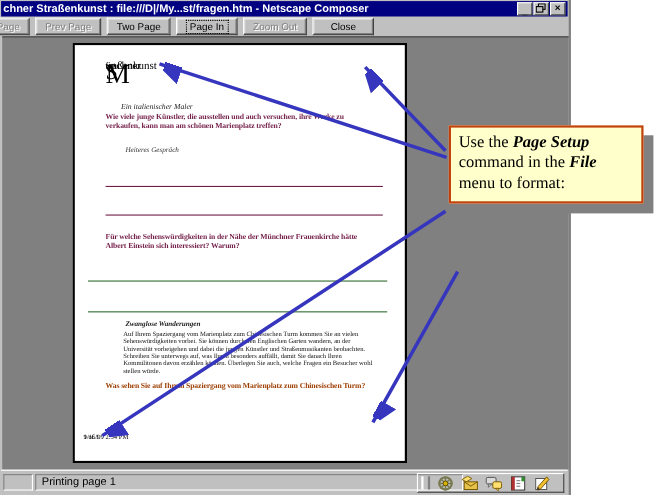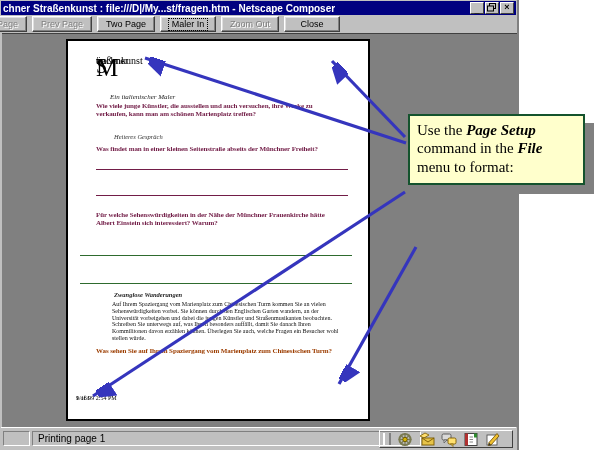--- a/index.html
+++ b/index.html
@@ -49,21 +49,21 @@
   .rule-m{left:28px;width:252px;height:0;border-top:1.5px solid #721d47;}
   .rm1{top:128px;} .rm2{top:154px;}
   .rule-g{left:12px;width:272px;height:0;border-top:1.5px solid #2e6b2e;}
   .rg1{top:214px;} .rg2{top:242px;}
   .h3i{top:250px;left:46px;font-size:6.5px;font-style:italic;font-weight:bold;color:#222;}
   .para{top:260px;left:44px;width:228px;font-size:6px;line-height:6.8px;color:#111;}
   .q5{top:306px;left:28px;width:236px;color:#9c3d00;}
   .pfoot{top:354px;left:8px;right:8px;display:flex;justify-content:space-between;font-size:6px;}
   
   .callout{position:absolute;left:408px;top:114px;width:177px;box-sizing:border-box;
-           background:#ffffcc;border:2px solid #14532d;box-shadow:9px 9px 0 0 #808080;
+           background:#ffffcc;border:2px solid #c2410c;box-shadow:9px 9px 0 0 #808080;
            z-index:60;padding:5px 7px 7px 7px;font-family:"Liberation Serif",serif;color:#000;}
   .callout .p1{font-size:15px;line-height:1.22;}
   .callout .bi{font-weight:bold;font-style:italic;}
   .callout .p2{font-size:13.5px;line-height:1.2;margin-top:9px;}
   
   svg.arrows{position:absolute;left:0;top:0;width:600px;height:450px;z-index:50;pointer-events:none;}
   
   .statusbar{position:absolute;left:1px;right:1px;bottom:1px;height:21px;background:#c0c0c0;
              border-top:1px solid #ffffff;}
   .sb-cell{position:absolute;top:3px;height:15px;border:1px solid;box-sizing:border-box;
@@ -94,41 +94,40 @@
         </svg>
       </div>
       <div class="winbtn"><span>×</span></div>
     </div>
   </div>
 
   <div class="toolbar">
     <div class="tbtn disabled first"><span>Next Page</span></div>
     <div class="tbtn disabled"><span>Prev Page</span></div>
     <div class="tbtn"><span>Two Page</span></div>
-    <div class="tbtn focused"><span>Maler In</span></div>
+    <div class="tbtn focused"><span>Page In</span></div>
     <div class="tbtn disabled"><span>Zoom Out</span></div>
     <div class="tbtn"><span>Close</span></div>
   </div>
 
   <div class="preview">
     <div class="page">
       <div class="hdr">
         
         
       </div>
       <div class="doc-title">
           <span class="cap1">M</span>
           <span class="smw">ünchner </span>
           <span class="cap2">S</span>
           <span class="smw">traßenkunst</span>
         </div>
       <div class="subtitle">Ein italienischer Maler</div>
       <div class="q q1">Wie viele junge Künstler, die ausstellen und auch versuchen, ihre Werke zu verkaufen, kann man am schönen Marienplatz treffen?</div>
       <div class="h2i">Heiteres Gespräch</div>
-      <div class="q q2">Was findet man in einer kleinen Seitenstraße abseits der Münchner Freiheit?</div>
       <div class="rule-m rm1"></div>
       <div class="rule-m rm2"></div>
       <div class="q q4">Für welche Sehenswürdigkeiten in der Nähe der Münchner Frauenkirche hätte Albert Einstein sich interessiert? Warum?</div>
       <div class="rule-g rg1"></div>
       <div class="rule-g rg2"></div>
       <div class="h3i">Zwanglose Wanderungen</div>
       <div class="para">Auf Ihrem Spaziergang vom Marienplatz zum Chinesischen Turm kommen Sie an vielen Sehenswürdigkeiten vorbei. Sie können durch den Englischen Garten wandern, an der Universität vorbeigehen und dabei die jungen Künstler und Straßenmusikanten beobachten. Schreiben Sie unterwegs auf, was Ihnen besonders auffällt, damit Sie danach Ihren Kommilitonen davon erzählen können. Überlegen Sie auch, welche Fragen ein Besucher wohl stellen würde.</div>
       <div class="q q5">Was sehen Sie auf Ihrem Spaziergang vom Marienplatz zum Chinesischen Turm?</div>
       <div class="pfoot">
         <span>1 of 1</span>

